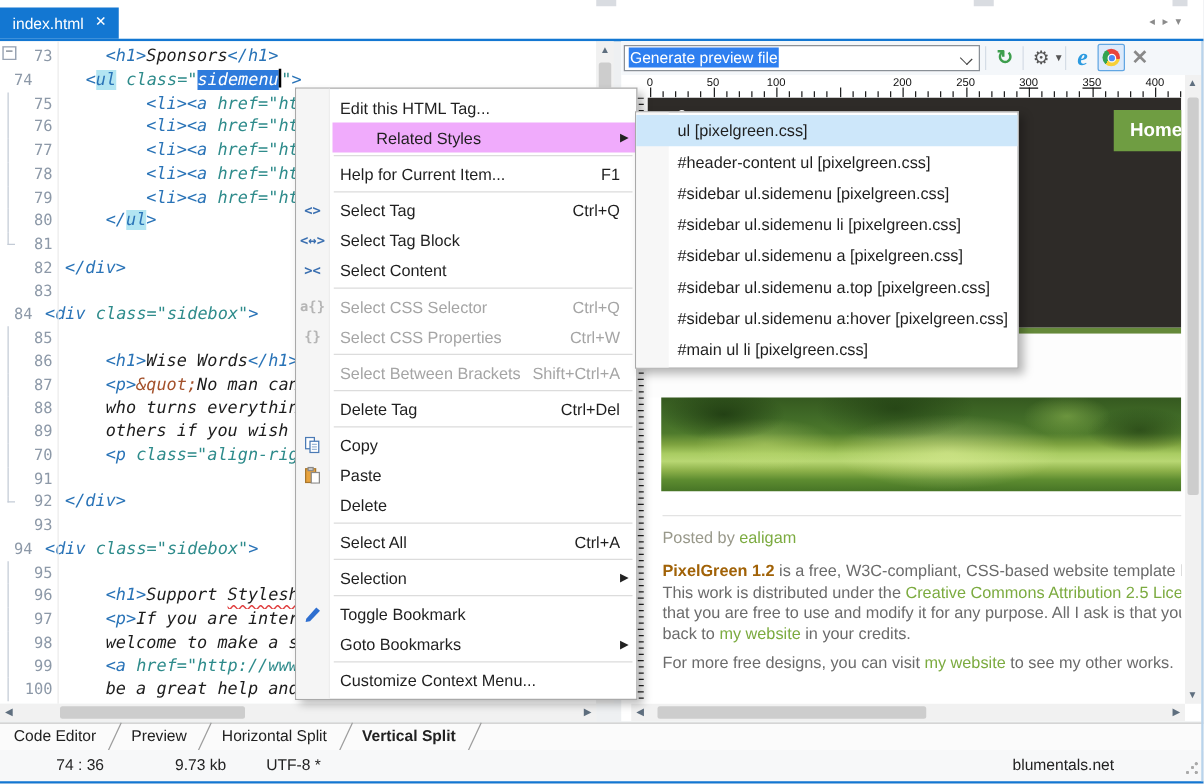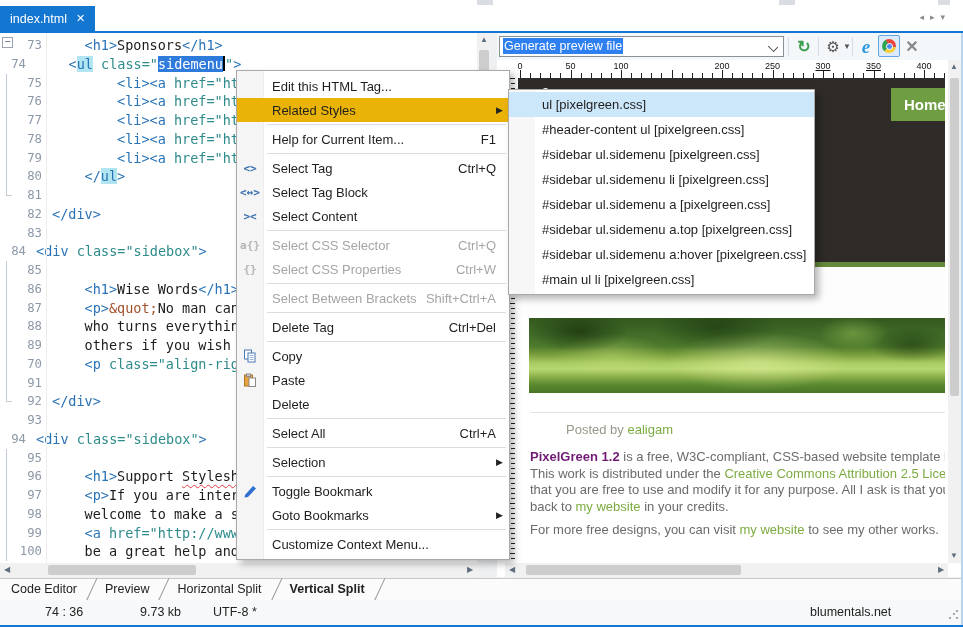--- a/index.html
+++ b/index.html
@@ -15,21 +15,21 @@
   .blueline{position:absolute;left:0;top:31px;width:100%;height:2px;background:#1377d2;}
   .bluebottom{position:absolute;left:0;top:625px;width:100%;height:2px;background:#1377d2;}
   .rightedge{position:absolute;right:0;top:33px;width:2px;height:592px;background:#b9d4ec;}
   
   .editor{position:absolute;left:0;top:33px;width:477px;height:530px;background:#fff;overflow:hidden;
           font-family:"DejaVu Sans Mono",monospace;font-size:13.5px;padding-top:3px;box-sizing:border-box;}
   .gutline{position:absolute;left:46px;top:33px;width:1px;height:530px;background:#ececec;}
   .cl{display:flex;height:18.75px;line-height:18.75px;white-space:pre;}
   .fold{width:16px;flex:0 0 16px;position:relative;}
   .num{width:26px;flex:0 0 26px;text-align:right;color:#8d99a8;font-size:12.3px;}
-  .codetext{margin-left:10px;}
+  .codetext{margin-left:10px;font-style:italic;}
   .tk-t{color:#1c1c1c;}
   .tk-tag{color:#2973b7;}
   .tk-attr{color:#2e8b8b;}
   .tk-str{color:#2e8b8b;}
   .tk-ent{color:#a3512b;}
   .tk-txt{color:#1c1c1c;}
   .tk-sel{background:#2e7bdc;color:#fff;}
   .tk-match{background:#b2e5f2;color:#2973b7;}
   .tk-spell{color:#1c1c1c;text-decoration:underline wavy #e03c3c 1px;text-underline-offset:3px;}
   .tk-caret{display:inline-block;width:2px;height:15px;background:#000;vertical-align:-2px;}
@@ -84,32 +84,32 @@
       radial-gradient(90px 36px at 45% 12%, rgba(22,48,12,.55), transparent 70%),
       radial-gradient(50px 24px at 78% 20%, rgba(160,200,90,.45), transparent 70%),
       radial-gradient(60px 26px at 92% 35%, rgba(18,42,10,.5), transparent 70%),
       radial-gradient(120px 40px at 55% 58%, rgba(240,250,170,.45), transparent 75%),
       radial-gradient(80px 30px at 20% 50%, rgba(200,225,120,.4), transparent 70%),
       linear-gradient(180deg,#35591f 0%,#406a27 20%,#4e7a2c 38%,#7da23f 50%,#a9cc62 60%,
                       #b8d773 68%,#8db14a 78%,#5d8c30 88%,#477526 100%);}
   .sinfo{padding:19px 0 0 12px;}
   .sheading{font-size:20px;font-weight:bold;color:#7cab40;margin:0 0 6px 0;}
   .shr{width:600px;height:1px;background:#e3e3e3;margin-bottom:9px;}
-  .sposted{font-size:13px;color:#98988a;margin-bottom:12px;white-space:nowrap;margin-left:36px;}
+  .sposted{font-size:13px;color:#98988a;margin-bottom:12px;white-space:nowrap;}
   .sp{font-size:13px;color:#6b6b6b;line-height:16.5px;white-space:nowrap;}
   .sgap{height:7px;}
   .glink{color:#7cab40;}
-  .gbold{color:#701a75;font-weight:bold;}
+  .gbold{color:#a16207;font-weight:bold;}
   
   .cmenu{position:absolute;left:236px;top:70px;width:274px;background:#fff;border:1px solid #a9a9a9;
          box-shadow:4px 4px 7px rgba(0,0,0,.28);padding:3px 0;z-index:30;box-sizing:border-box;}
   .cmenu::before{content:"";position:absolute;left:0;top:0;bottom:0;width:26px;background:#f5f5f5;
                  border-right:1px solid #ededed;}
   .mitem{position:relative;height:24px;display:flex;align-items:center;font-size:13px;color:#1f1f1f;cursor:default;}
-  .mitem.hl{background:#eab308;}
+  .mitem.hl{background:#f0abfc;margin-left:29px;}
   .mitem.dis{color:#a5a5a5;}
   .micon{width:26px;flex:0 0 26px;text-align:center;position:relative;z-index:1;line-height:10px;}
   .mlabel{padding-left:9px;position:relative;z-index:1;white-space:nowrap;}
   .mshort{margin-left:auto;padding-right:13px;position:relative;z-index:1;}
   .marrow{position:absolute;right:6px;top:7px;font-size:9px;color:#222;z-index:1;}
   .msep{height:1px;background:#dcdcdc;margin:2px 3px 2px 30px;}
   .mi{font-family:"DejaVu Sans Mono",monospace;font-size:11px;font-weight:bold;}
   .mi.blue{color:#3a6fb0;}.mi.gray{color:#b5b5b5;}
   
   .smenu{position:absolute;left:508px;top:89px;width:307px;background:#fff;border:1px solid #a9a9a9;

